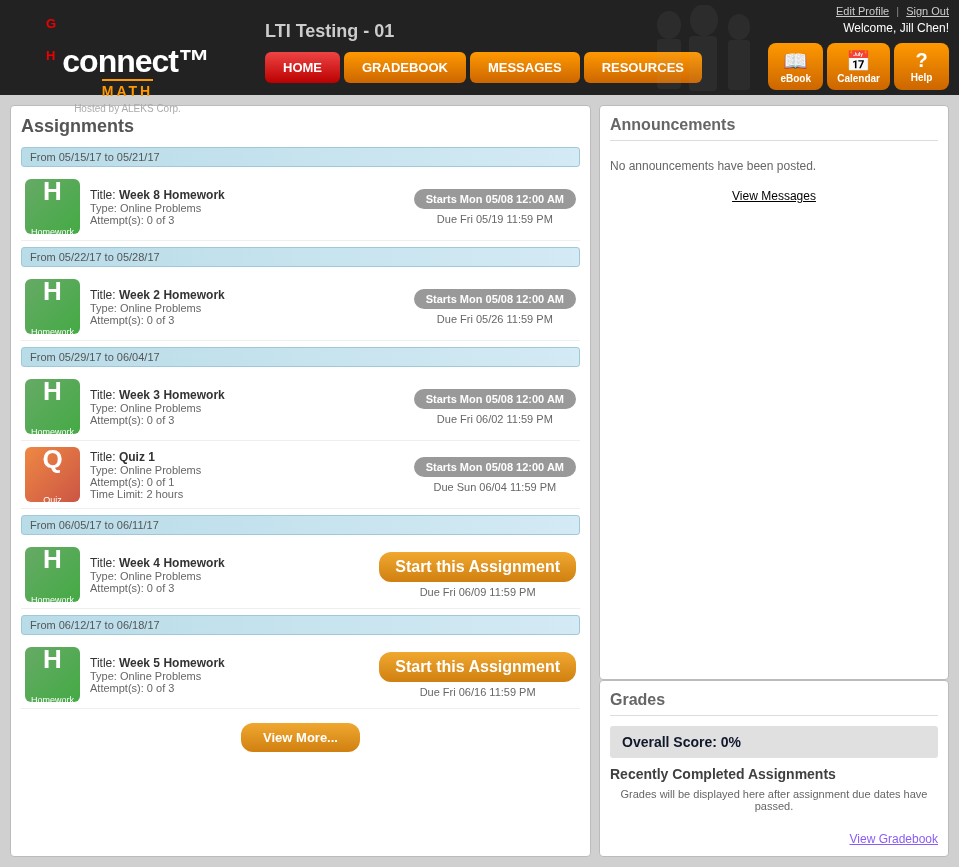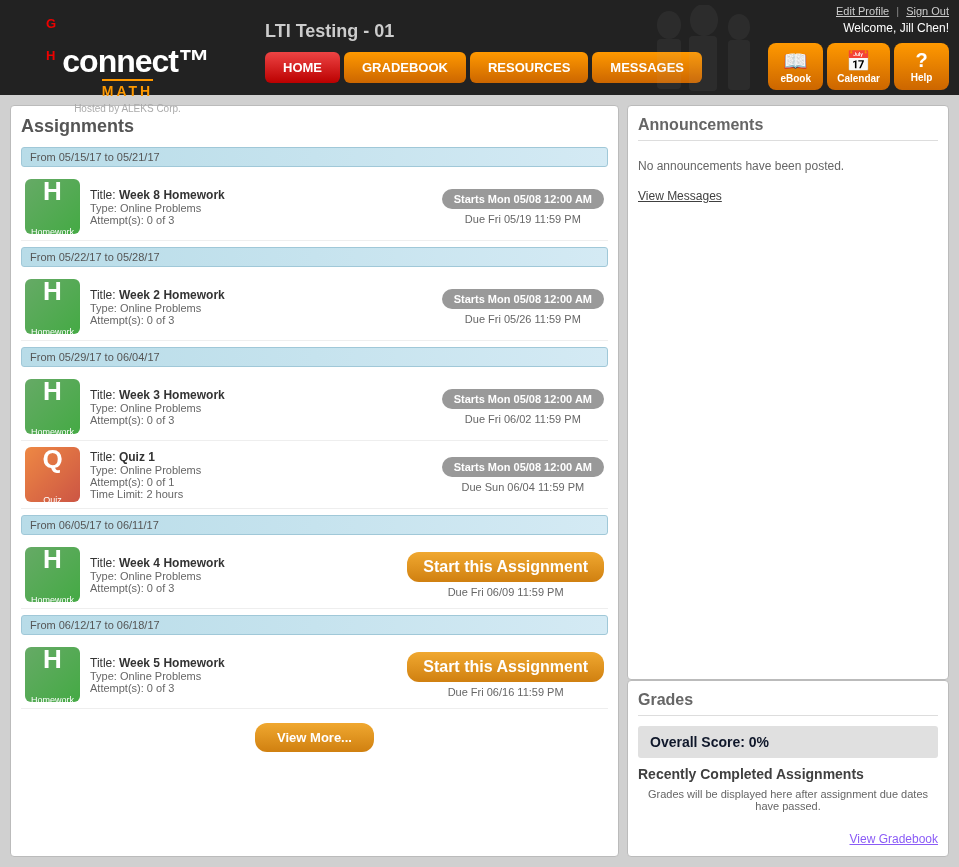--- a/index.html
+++ b/index.html
@@ -240,21 +240,21 @@
       border: none;
       border-radius: 12px;
       padding: 7px 22px;
       font-size: 13px;
       font-weight: bold;
       cursor: pointer;
     }
 
     
     #right-panel {
-      width: 322px;
+      width: 350px;
       display: flex;
       flex-direction: column;
     }
     .panel-box {
       background: white;
       border: 1px solid #bbb;
       border-radius: 4px;
       padding: 10px;
     }
     .panel-box-title {
@@ -266,22 +266,22 @@
       padding-bottom: 6px;
     }
     #announcements-box { flex: 1; }
     .no-announcements {
       font-size: 12px;
       color: #666;
       padding: 8px 0;
     }
     .view-messages-link {
       display: block;
-      text-align: left;
-      color: #404040;
+      text-align: center;
+      color: #000000;
       font-size: 12px;
       cursor: pointer;
       text-decoration: underline;
       margin-top: 8px;
     }
     #grades-box {}
     .overall-score-bar {
       background: #e0e0e0;
       border-radius: 3px;
       padding: 8px 12px;
@@ -323,22 +323,22 @@
     </div>
     <div id="logo-math">MATH</div>
     <div id="logo-hosted">Hosted by ALEKS Corp.</div>
   </div>
 
   <div id="header-center">
     <div id="course-title">LTI Testing - 01</div>
     <div id="nav-bar">
       <button class="nav-btn home">HOME</button>
       <button class="nav-btn other">GRADEBOOK</button>
+      <button class="nav-btn other">MESSAGES</button>
       <button class="nav-btn other">RESOURCES</button>
-      <button class="nav-btn other">MESSAGES</button>
     </div>
   </div>
 
   <div id="silhouettes">
     <svg width="120" height="90" viewBox="0 0 120 90" style="opacity:0.25;">
       <ellipse cx="30" cy="20" rx="12" ry="14" fill="#aaa"></ellipse>
       <rect x="18" y="34" width="24" height="50" rx="4" fill="#aaa"></rect>
       <ellipse cx="65" cy="15" rx="14" ry="16" fill="#aaa"></ellipse>
       <rect x="50" y="31" width="28" height="55" rx="4" fill="#aaa"></rect>
       <ellipse cx="100" cy="22" rx="11" ry="13" fill="#aaa"></ellipse>

